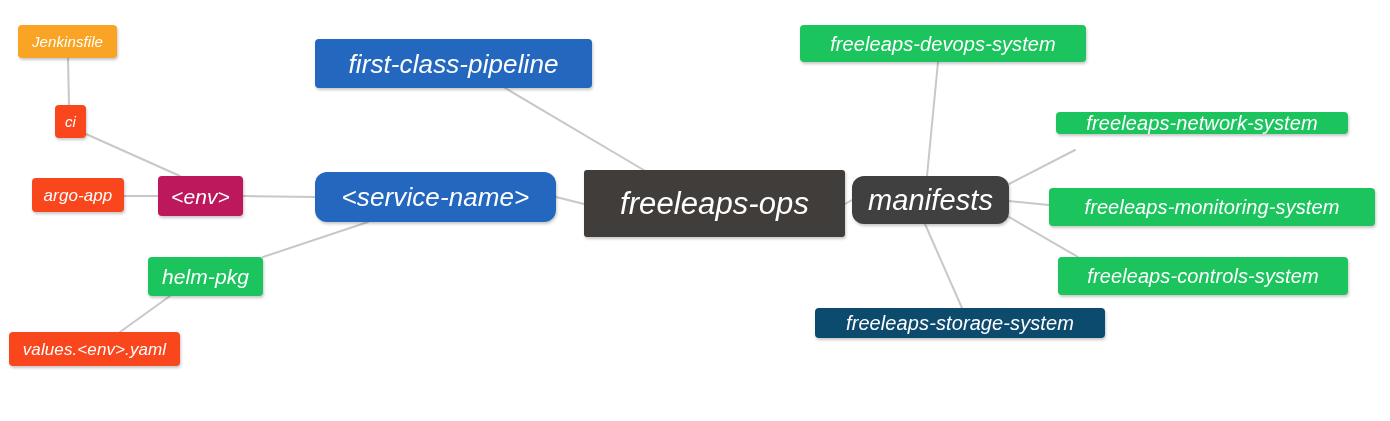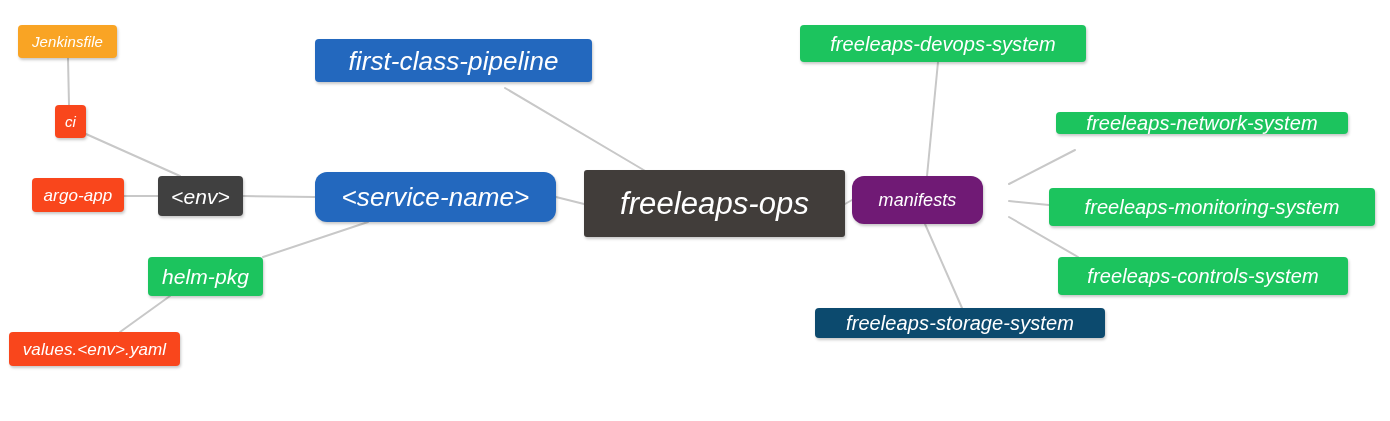--- a/index.html
+++ b/index.html
@@ -77,23 +77,23 @@
       <path d="M 120 332 L 170 296" class="edge" stroke="#c8c8c8"></path>
       <path d="M 927 176 L 938 62" class="edge" stroke="#c8c8c8"></path>
       <path d="M 1009 184 L 1075 150" class="edge" stroke="#c8c8c8"></path>
       <path d="M 1009 201 L 1049 205" class="edge" stroke="#c8c8c8"></path>
       <path d="M 1009 217 L 1078 257" class="edge" stroke="#c8c8c8"></path>
       <path d="M 925 224 L 962 308" class="edge" stroke="#c8c8c8"></path>
     </svg>
   <div id="nodes-layer">
       <div class="node root" style="left: 584px; top: 170px; width: 261px; height: 67px; background: rgb(65, 61, 58); font-size: 31px;">freeleaps-ops</div>
       <div class="node lvl1" style="left: 315px; top: 172px; width: 241px; height: 50px; background: rgb(35, 104, 190); font-size: 26px;">&lt;service-name&gt;</div>
-      <div class="node lvl1" style="left: 852px; top: 176px; width: 131px; height: 48px; background: #701a75; font-size: 18px;">manifests</div>
-      <div class="node lvl2" style="left: 315px; top: 39px; width: 277px; height: 43px; background: rgb(35, 104, 190); font-size: 26px;">first-class-pipeline</div>
-      <div class="node lvl2" style="left: 158px; top: 176px; width: 85px; height: 40px; background: #404040; font-size: 21px;">&lt;env&gt;</div>
+      <div class="node lvl1" style="left: 852px; top: 176px; width: 157px; height: 48px; background: #404040; font-size: 29px;">manifests</div>
+      <div class="node lvl2" style="left: 315px; top: 39px; width: 277px; height: 49px; background: rgb(35, 104, 190); font-size: 26px;">first-class-pipeline</div>
+      <div class="node lvl2" style="left: 158px; top: 176px; width: 85px; height: 40px; background: #be185d; font-size: 21px;">&lt;env&gt;</div>
       <div class="node lvl2" style="left: 148px; top: 257px; width: 115px; height: 39px; background: rgb(28, 196, 94); font-size: 21px; text-align: right;">helm-pkg</div>
       <div class="node lvl3" style="left: 55px; top: 105px; width: 31px; height: 33px; background: rgb(249, 70, 28); font-size: 15px;">ci</div>
       <div class="node lvl3" style="left: 18px; top: 25px; width: 99px; height: 33px; background: rgb(249, 164, 36); font-size: 15px;">Jenkinsfile</div>
       <div class="node lvl3" style="left: 32px; top: 178px; width: 92px; height: 34px; background: rgb(249, 70, 28); font-size: 17px;">argo-app</div>
       <div class="node lvl3" style="left: 9px; top: 332px; width: 171px; height: 34px; background: rgb(249, 70, 28); font-size: 17px;">values.&lt;env&gt;.yaml</div>
       <div class="node lvl2" style="left: 800px; top: 25px; width: 286px; height: 37px; background: rgb(28, 196, 94); font-size: 20px;">freeleaps-devops-system</div>
       <div class="node lvl2" style="left: 1056px; top: 112px; width: 292px; height: 22px; background: rgb(28, 196, 94); font-size: 20px;">freeleaps-network-system</div>
       <div class="node lvl2" style="left: 1049px; top: 188px; width: 326px; height: 38px; background: rgb(28, 196, 94); font-size: 20px;">freeleaps-monitoring-system</div>
       <div class="node lvl2" style="left: 1058px; top: 257px; width: 290px; height: 38px; background: rgb(28, 196, 94); font-size: 20px;">freeleaps-controls-system</div>
       <div class="node lvl2" style="left: 815px; top: 308px; width: 290px; height: 30px; background: #0c4a6e; font-size: 20px;">freeleaps-storage-system</div>

